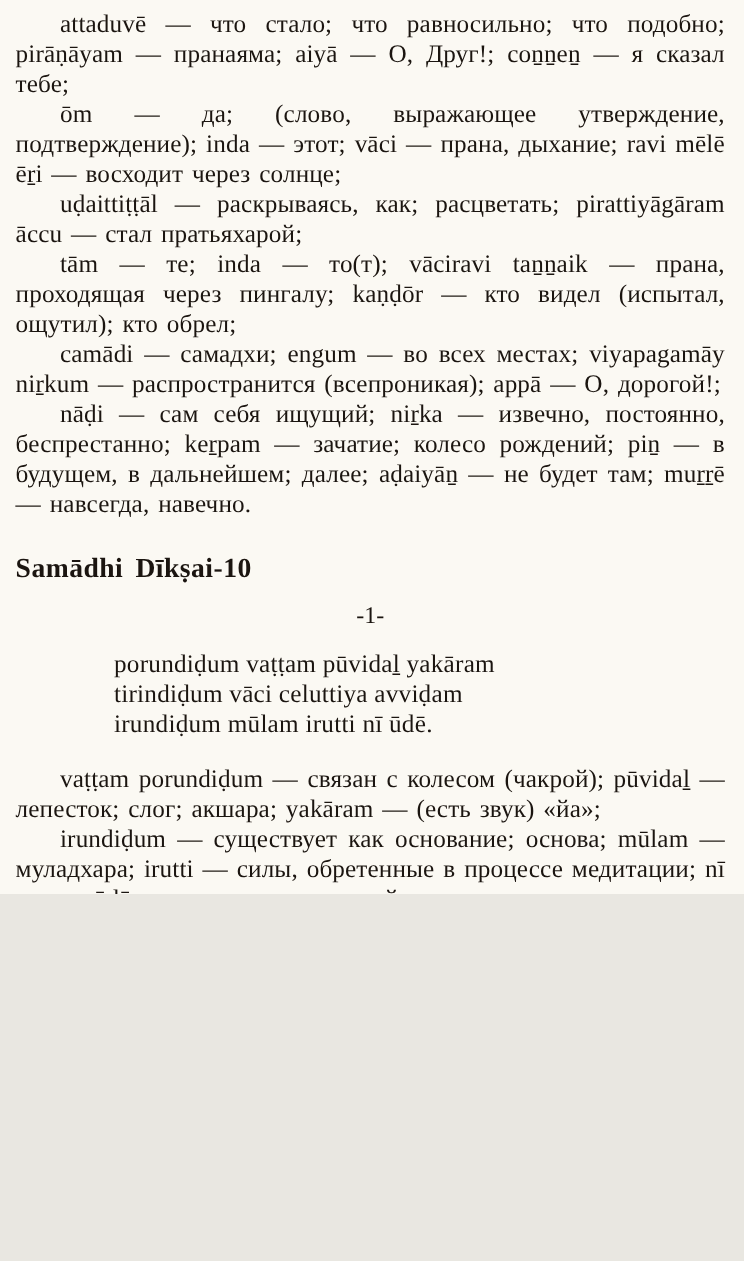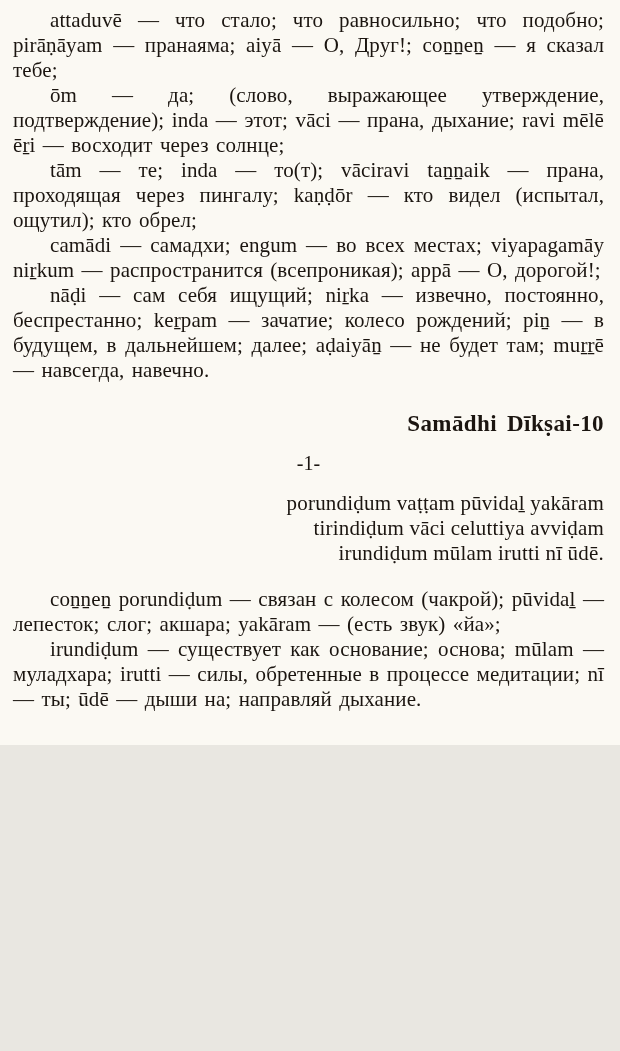--- a/index.html
+++ b/index.html
@@ -26,36 +26,35 @@
     text-align: justify;
     text-indent: 37px;
     word-spacing: 2px;
     letter-spacing: 0.1px;
   }
   .section-title {
     margin: 28px 0 0 0;
     font-size: 23px;
     font-weight: bold;
     line-height: 26px;
-    text-align: right;
+    text-align: left;
     letter-spacing: 0.4px;
     word-spacing: 4px;
   }
   .stanza-num {
     margin-top: 14px;
     font-size: 20px;
     line-height: 25px;
     text-align: center;
   }
   .verse {
     margin: 15px 0 0 82px;
     font-size: 21px;
     line-height: 25px;
     letter-spacing: 0.2px;
-    text-align: right;
   }
   .glossary-bottom {
     margin-top: 21px;
   }
   .page-number {
     position: absolute;
     top: 1014px;
     right: 16px;
     font-size: 19px;
     font-weight: normal;
@@ -63,35 +62,36 @@
   }
 </style>
 </head>
 <body>
 
 <div class="page">
 
   <section class="glossary">
     <p>attaduvē — что стало; что равносильно; что подобно; pirāṇāyam — пранаяма; aiyā — О, Друг!; coṉṉeṉ — я сказал тебе;</p>
     <p>ōm — да; (слово, выражающее утверждение, подтверждение); inda — этот; vāci — прана, дыхание; ravi mēlē ēṟi — восходит через солнце;</p>
+    <p>uḍaittiṭṭāl — раскрываясь, как; расцветать; pirattiyāgāram āccu — стал пратьяхарой;</p>
     <p>tām — те; inda — то(т); vāciravi taṉṉaik — прана, проходящая через пингалу; kaṇḍōr — кто видел (испытал, ощутил); кто обрел;</p>
     <p>camādi — самадхи; engum — во всех местах; viyapagamāy niṟkum — распространится (всепроникая); appā — О, дорогой!;</p>
     <p>nāḍi — сам себя ищущий; niṟka — извечно, постоянно, беспрестанно; keṟpam — зачатие; колесо рождений; piṉ — в будущем, в дальнейшем; далее; aḍaiyāṉ — не будет там; muṟṟē — навсегда, навечно.</p>
   </section>
 
   <h2 class="section-title">Samādhi Dīkṣai-10</h2>
 
   <div class="stanza-num">-1-</div>
 
   <div class="verse">
     <div>porundiḍum vaṭṭam pūvidaḻ yakāram</div>
     <div>tirindiḍum vāci celuttiya avviḍam</div>
     <div>irundiḍum mūlam irutti nī ūdē.</div>
   </div>
 
   <section class="glossary glossary-bottom">
-    <p>coṉṉeṉ porundiḍum — связан с колесом (чакрой); pūvidaḻ — лепесток; слог; акшара; yakāram — (есть звук) «йа»;</p>
+    <p>vaṭṭam porundiḍum — связан с колесом (чакрой); pūvidaḻ — лепесток; слог; акшара; yakāram — (есть звук) «йа»;</p>
     <p>irundiḍum — существует как основание; основа; mūlam — муладхара; irutti — силы, обретенные в процессе медитации; nī — ты; ūdē — дыши на; направляй дыхание.</p>
   </section>
 
   <div class="page-number">251</div>
 
 </div>
 
 </body></html>

